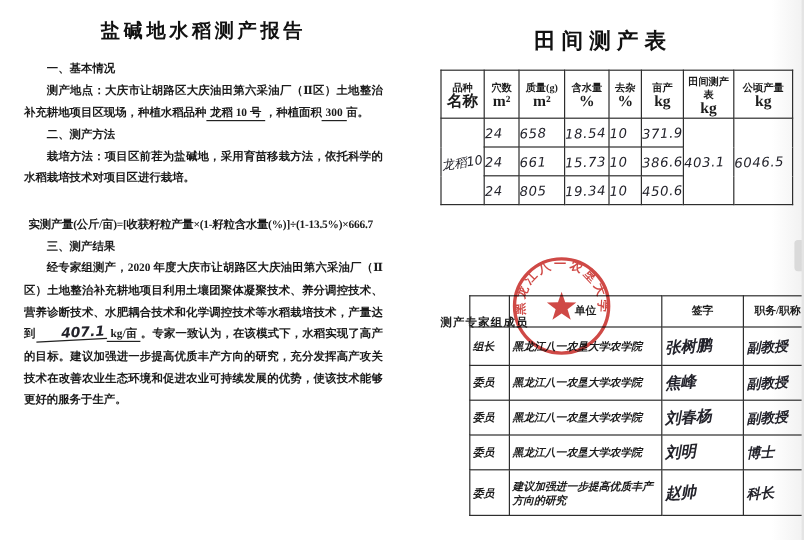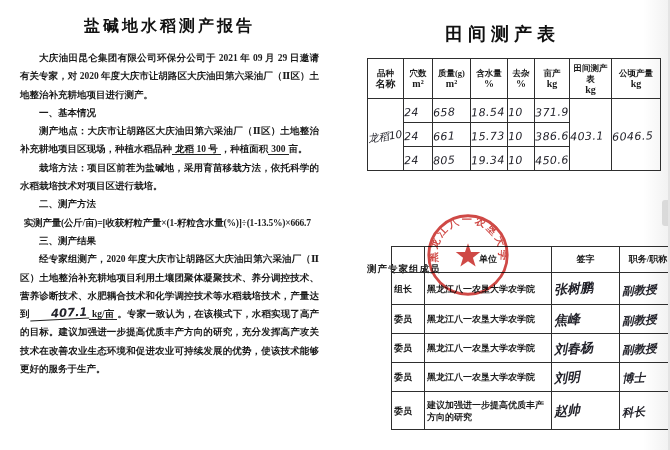--- a/index.html
+++ b/index.html
@@ -5,72 +5,71 @@
   * { margin:0; padding:0; box-sizing:border-box; }
   html,body { width:670px; height:450px; }
   body { font-family:"Liberation Serif","DejaVu Serif",serif; background:#ffffff; position:relative; overflow:hidden; color:#1c1c1c; }
   .canvas { position:absolute; inset:0; background:#ffffff; }
 
   
   .page-left { position:absolute; left:0; top:0; width:335px; height:450px; padding:16px 16px 0 20px; }
   .report-title { text-align:center; font-size:16px; font-weight:bold; letter-spacing:3px; margin-bottom:12px; color:#111; }
   .body-p { font-size:9.5px; line-height:18.3px; font-weight:bold; text-align:justify; color:#1b1b1b; }
   .indent { text-indent:2em; }
-  .formula { font-size:9.5px; line-height:18.3px; font-weight:bold; text-indent:0.4em; letter-spacing:-0.2px; }
+  .formula { font-size:9.5px; line-height:18.3px; font-weight:bold; text-indent:0.4em; letter-spacing:-0.2px;margin-top:20px; }
   .u { border-bottom:1px solid #222; padding:0 3px; }
   .hw-inline { display:inline-block; font-family:"DejaVu Sans",sans-serif; font-style:italic; font-weight:bold; font-size:11.5px; transform:rotate(-3deg); color:#23232b; border-bottom:1px solid #222; padding:0 2px; line-height:11px; }
 
   
   .page-right { position:absolute; left:335px; top:0; width:335px; height:450px;
     background:linear-gradient(to right,#ffffff 92%,#f1f1f1 100%); }
   .ft-title { position:absolute; left:0; top:22px; width:100%; text-align:center; font-size:18px; font-weight:bold; letter-spacing:5px; color:#111; }
 
   table { border-collapse:collapse; table-layout:fixed; }
   td,th { border:1px solid #2e2e2e; vertical-align:middle; overflow:visible; }
 
   .t1 { position:absolute; left:32px; top:58px; width:293px; }
   .t1 th { height:40px; padding:1px; }
   .t1 td { height:24px; }
   .hcell-l1 { display:block; font-size:8.5px; font-weight:bold; line-height:11px; }
-  .hcell-l2 { display:block; font-size:10px; font-weight:bold; line-height:10px; }
+  .hcell-l2 { display:block; font-size:13px; font-weight:bold; line-height:10px; }
   .hw { display:inline-block; font-family:"DejaVu Sans",sans-serif; font-style:italic; font-weight:500; color:#23232b; transform:rotate(-2deg); }
   .num { font-size:11px; letter-spacing:0.5px; }
   .variety-hw { font-size:10.5px; transform:rotate(-8deg); }
 
   .experts-label { position:absolute; left:32px; top:226px; font-size:9.5px; font-weight:bold; letter-spacing:1px;margin-top:37px; }
   .t2 { position:absolute; left:40px; top:246px; width:285px;margin-left:16px; }
   .t2 th { height:26px; font-size:9px; font-weight:bold; }
   .t2 td { padding:1px 2px; }
-  .role-cell,.org-cell { font-size:9px; font-weight:bold; line-height:12px; }
+  .role-cell,.org-cell { font-size:9px; font-weight:bold; line-height:12px;font-style:italic; }
   .sign-hw { font-size:13px; transform:rotate(-4deg); font-weight:bold; }
   .title-hw { font-size:11.5px; transform:rotate(-3deg); font-weight:bold; }
 
   .seal { position:absolute; left:90px; top:212px; width:86px; height:86px; pointer-events:none; }
   .seal svg { mix-blend-mode:multiply; opacity:0.88; }
 
   .edge-smudge { position:absolute; right:0px; top:200px; width:8px; height:26px; background:#cfcfcf; border-radius:3px 0 0 3px; opacity:0.7; }
   .edge-line { position:absolute; right:0; top:0; width:2px; height:450px; background:#e4e4e4; }
 </style>
 </head>
 <body>
 
 <div class="canvas">
 
   <div class="page-left">
     <div class="report-title">盐碱地水稻测产报告</div>
 
-    <p class="body-p indent">大庆油田昆仑集团有限公司环保分公司于 2021 年 09 月 29 日邀请有关专家，对 2020 年度大庆市让胡路区大庆油田第六采油厂（Ⅱ区）土地整治补充耕地项目进行测产。</p>
 
     <p class="body-p indent">一、基本情况</p>
 
     <p class="body-p indent"><span>测产地点：大庆市让胡路区大庆油田第六采油厂（Ⅱ区）土地整治补充耕地项目区现场，种植水稻品种</span><span class="u">龙稻 10 号</span><span>，种植面积</span><span class="u">300</span><span>亩。</span></p>
 
+    <p class="body-p indent">二、测产方法</p>
+
     <p class="body-p indent">栽培方法：项目区前茬为盐碱地，采用育苗移栽方法，依托科学的水稻栽培技术对项目区进行栽培。</p>
-
-    <p class="body-p indent">二、测产方法</p>
 
 
     <p class="formula">实测产量(公斤/亩)=[收获籽粒产量×(1-籽粒含水量(%)]÷(1-13.5%)×666.7</p>
 
     <p class="body-p indent">三、测产结果</p>
 
     <p class="body-p indent"><span>经专家组测产，2020 年度大庆市让胡路区大庆油田第六采油厂（Ⅱ区）土地整治补充耕地项目利用土壤团聚体凝聚技术、养分调控技术、营养诊断技术、水肥耦合技术和化学调控技术等水稻栽培技术，产量达到</span><span class="hw-inline">407.1</span><span class="u">kg/亩</span><span>。专家一致认为，在该模式下，水稻实现了高产的目标。建议加强进一步提高优质丰产方向的研究，充分发挥高产攻关技术在改善农业生态环境和促进农业可持续发展的优势，使该技术能够更好的服务于生产。</span></p>
   </div>
 
   <div class="page-right">

